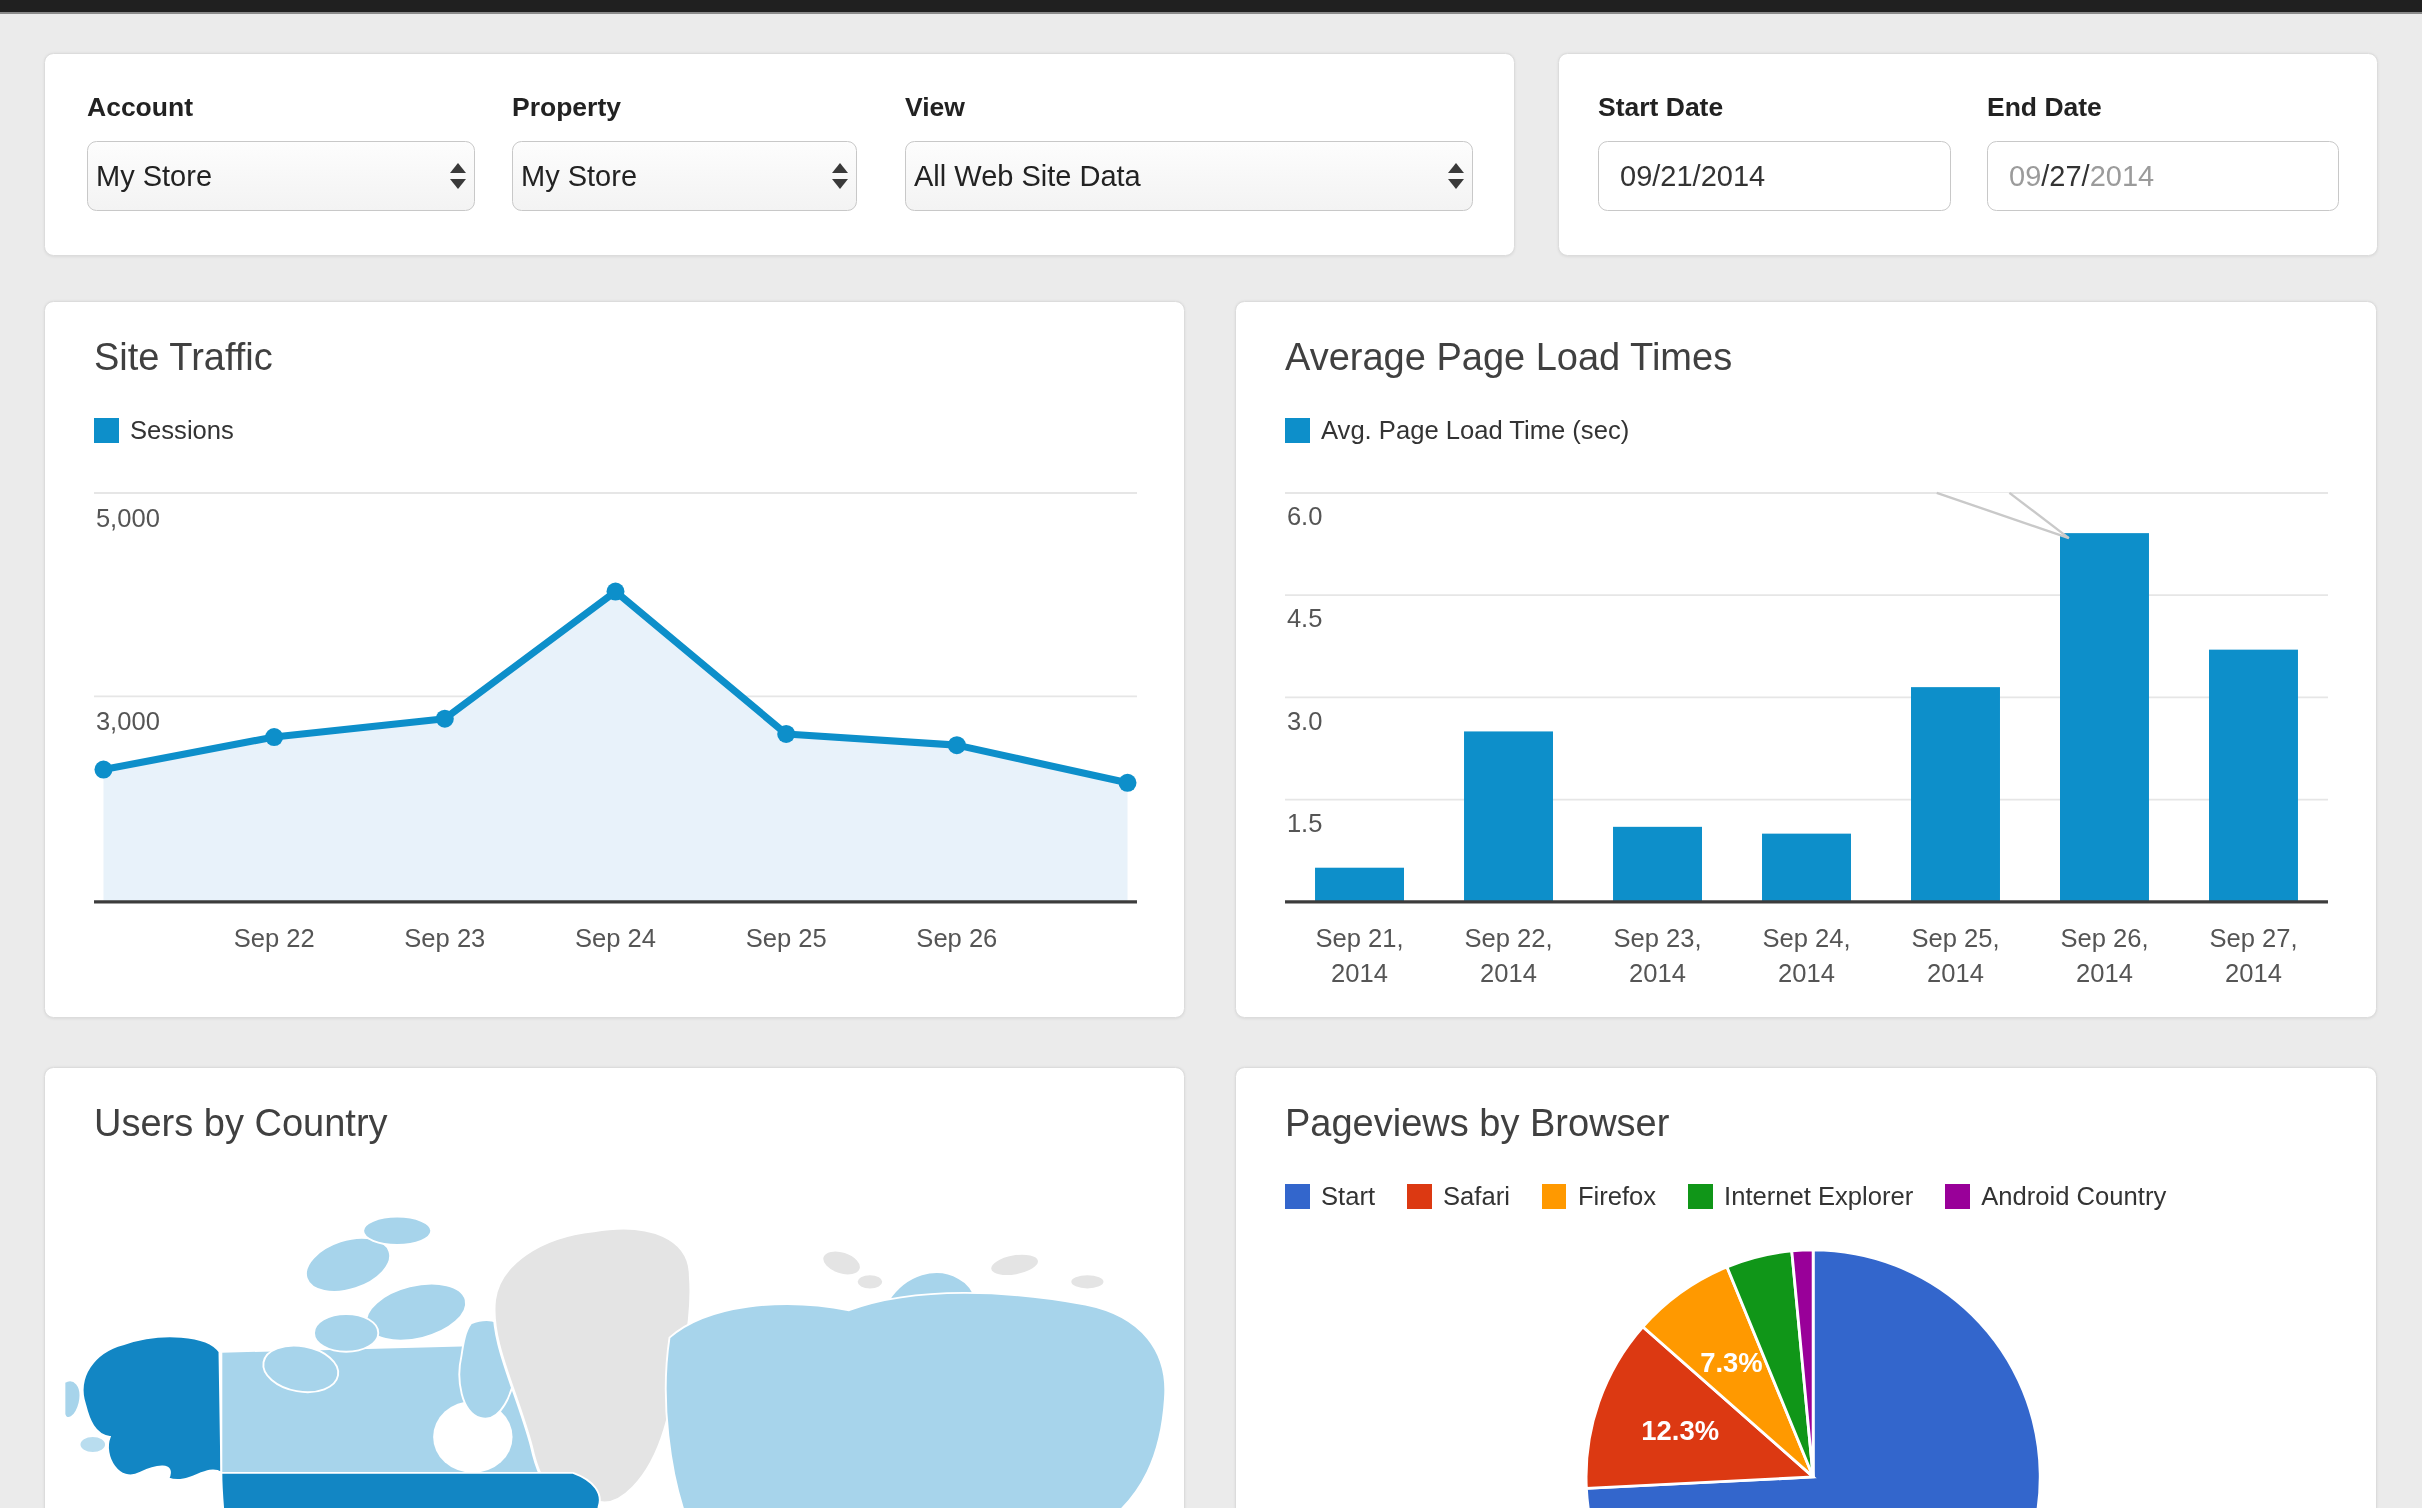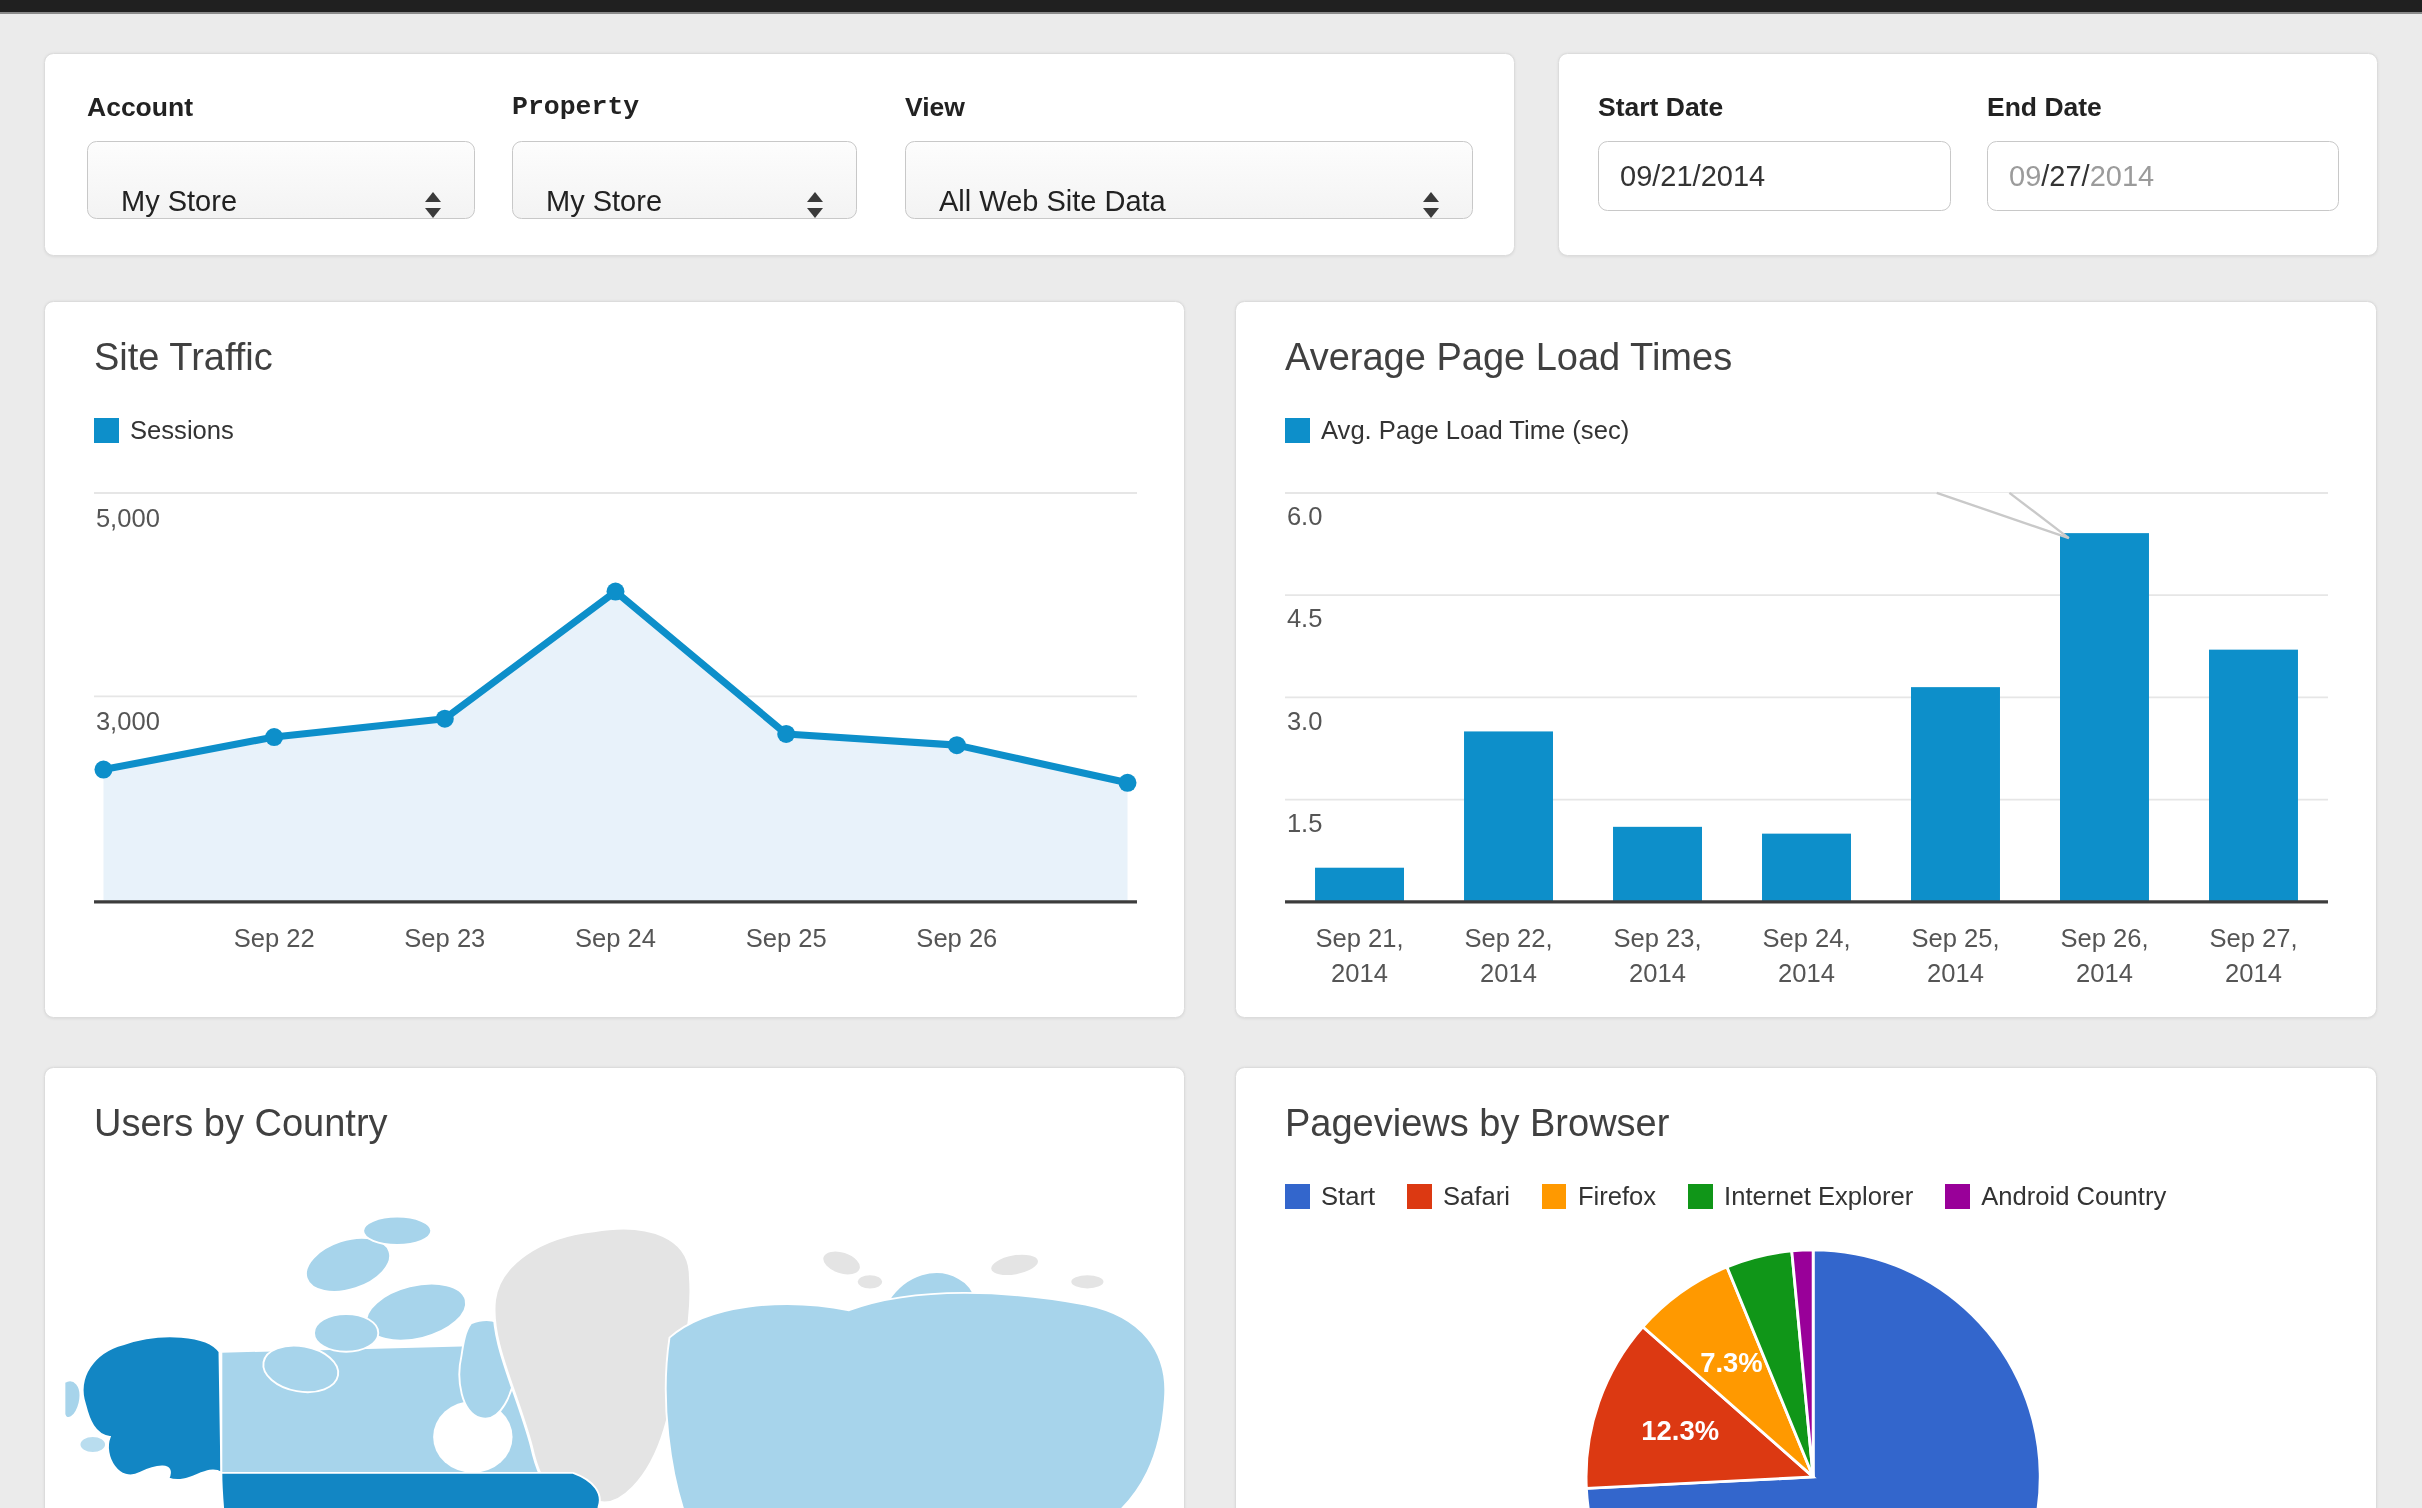--- a/index.html
+++ b/index.html
@@ -16,24 +16,24 @@
   }
   #card-filters{left:44px;top:53px;width:1471px;height:203px;}
   #card-dates{left:1558px;top:53px;width:820px;height:203px;}
   #card-line{left:44px;top:301px;width:1141px;height:717px;text-decoration:underline;}
   #card-bar{left:1235px;top:301px;width:1142px;height:717px;}
   #card-map{left:44px;top:1067px;width:1141px;height:587px;overflow:hidden;}
   #card-pie{left:1235px;top:1067px;width:1142px;height:587px;overflow:hidden;}
 
   .flabel{position:absolute;font-size:26.5px;font-weight:bold;color:#222;}
   .selectbox{
-    position:absolute;height:78px;box-sizing:border-box;border:1.9px solid #c8c8c8;border-radius:9.5px;
+    position:absolute;height:70px;box-sizing:border-box;border:1.9px solid #c8c8c8;border-radius:9.5px;
     background:linear-gradient(#fdfdfd,#f3f3f3);
-    display:flex;align-items:flex-end;justify-content:space-between;
-    padding:0 33px;font-size:29px;color:#222;cursor:default;
+    display:flex;align-items:center;justify-content:space-between;
+    padding:0 8px;font-size:29px;color:#222;cursor:default;
   }
   .caret{display:flex;flex-direction:column;align-items:center;gap:5.7px;}
   .caret .up{width:0;height:0;border-left:8.5px solid transparent;border-right:8.5px solid transparent;border-bottom:10.4px solid #3a3a3a;}
   .caret .dn{width:0;height:0;border-left:8.5px solid transparent;border-right:8.5px solid transparent;border-top:10.4px solid #3a3a3a;}
   .datebox{
     position:absolute;height:70px;box-sizing:border-box;border:1.9px solid #c8c8c8;border-radius:9.5px;
     background:#fff;display:flex;align-items:center;padding:0 21px;font-size:29px;color:#333;
   }
   .datebox .muted{color:#9b9b9b;}
 
@@ -64,21 +64,21 @@
 <section class="card" id="card-filters">
   <div class="flabel" style="left:42px;top:38px;text-align:right;">Account</div>
   <div class="selectbox" style="left:42px;top:87px;width:388px;">
     <span>My Store</span>
     <span class="caret">
         <span class="up"></span>
         <span class="dn"></span>
       </span>
   </div>
 
-  <div class="flabel" style="left:467px;top:38px;font-family:Liberation Mono, monospace;">Property</div>
+  <div class="flabel" style="left:467px;top:38px;">Property</div>
   <div class="selectbox" style="left:467px;top:87px;width:345px;">
     <span>My Store</span>
     <span class="caret">
         <span class="up"></span>
         <span class="dn"></span>
       </span>
   </div>
 
   <div class="flabel" style="left:860px;top:38px;">View</div>
   <div class="selectbox" style="left:860px;top:87px;width:568px;">

